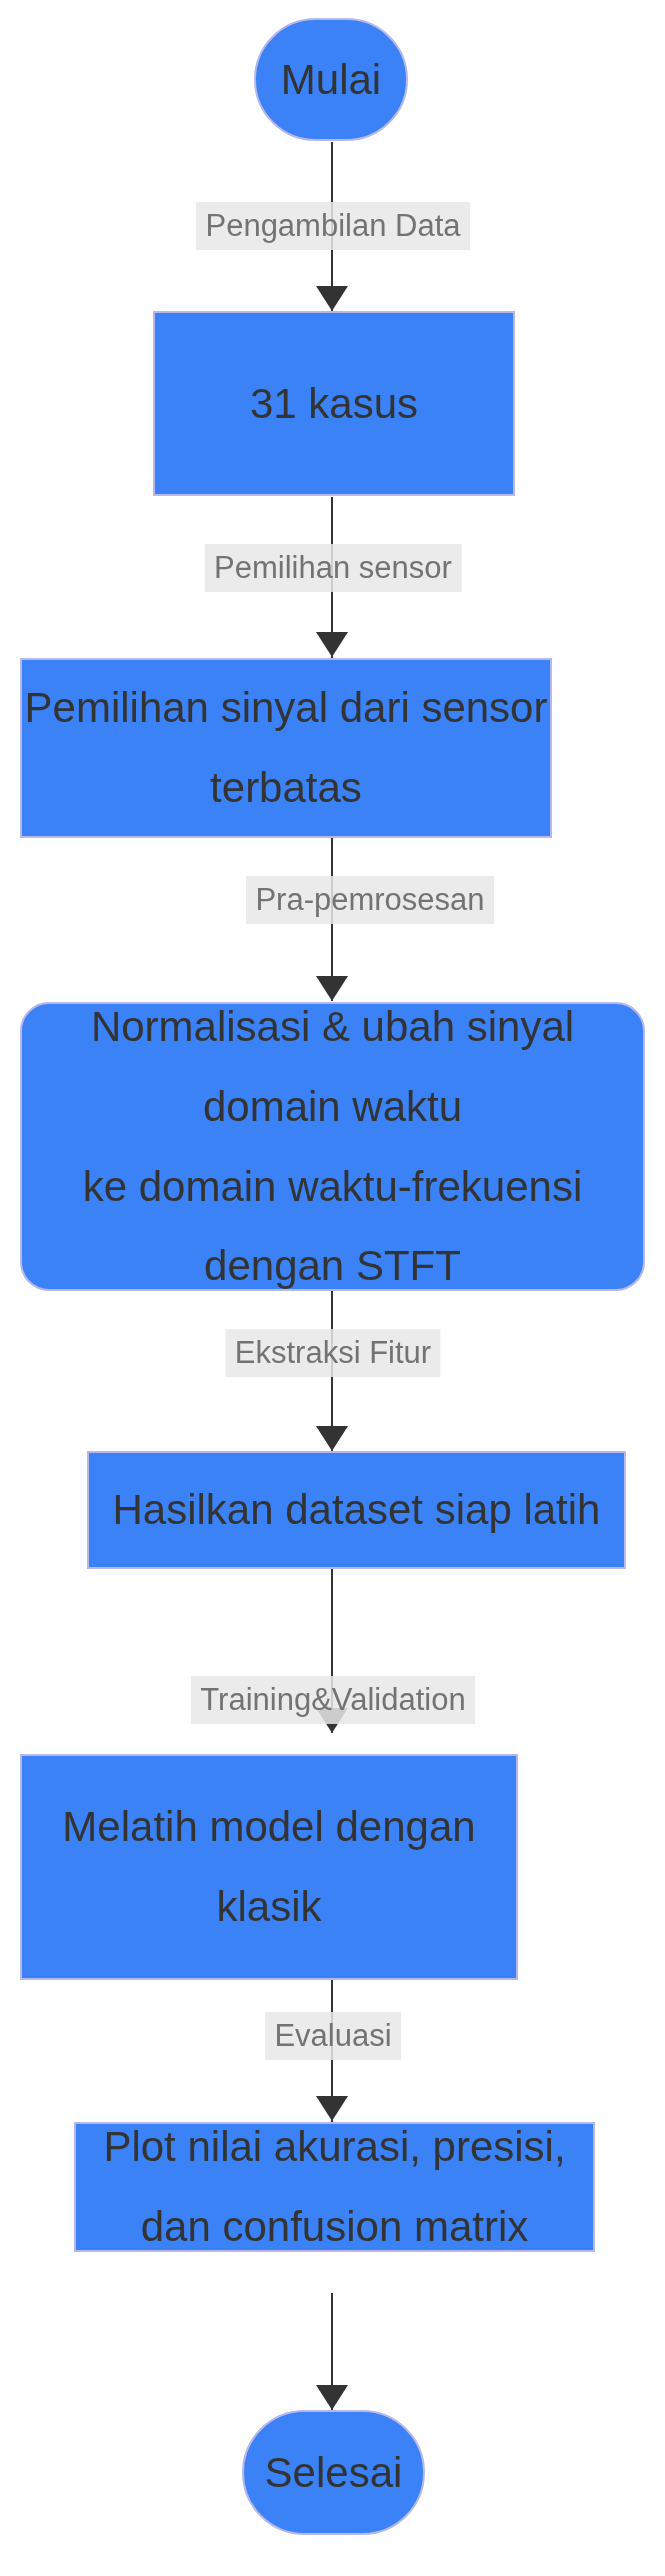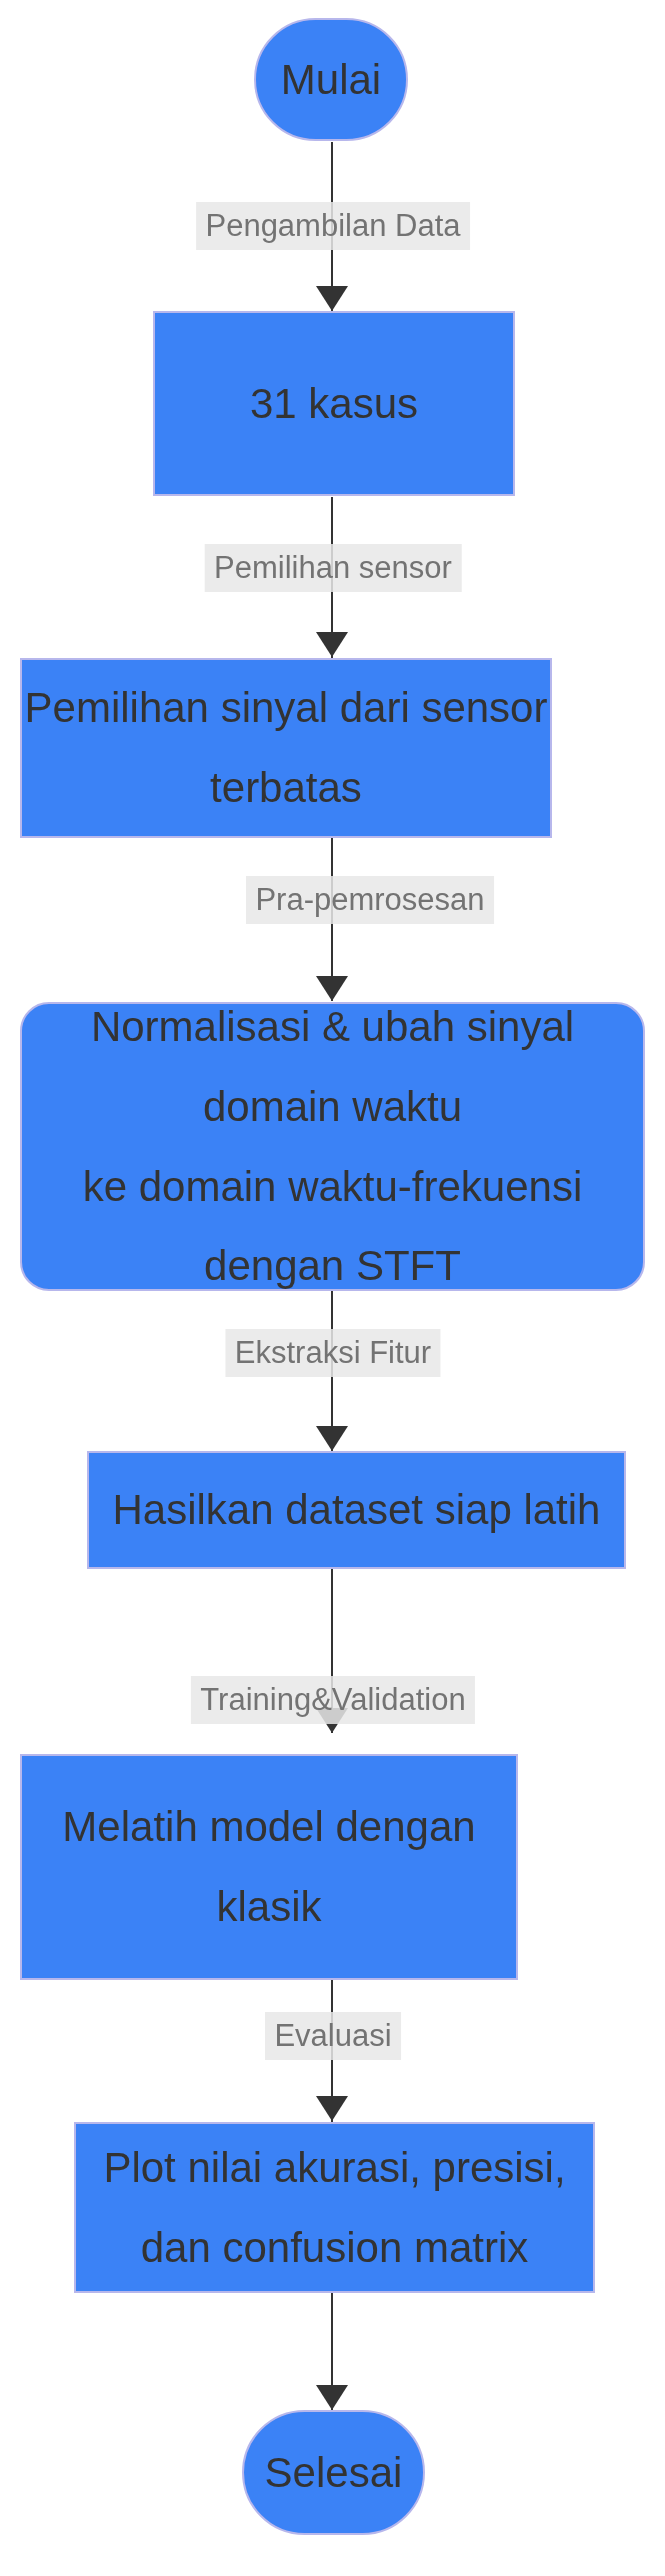--- a/index.html
+++ b/index.html
@@ -20,21 +20,21 @@
   .stadium{border-radius:64px;}
   .tline{display:block;white-space:nowrap;}
 
   
   #n-start{left:254px;top:18px;width:154px;height:123px;}
   #n-unduh{left:153px;top:311px;width:362px;height:185px;}
   #n-pemilihan{left:20px;top:658px;width:532px;height:180px;}
   #n-normalisasi{left:20px;top:1002px;width:625px;height:289px;border-radius:29px;}
   #n-hasilkan{left:63px;top:1451px;width:539px;height:118px;margin-left:24px;}
   #n-melatih{left:20px;top:1734px;width:498px;height:226px;margin-top:20px;}
-  #n-plot{left:74px;top:2122px;width:521px;height:171px;}
+  #n-plot{left:74px;top:2122px;width:521px;height:130px;}
   #n-end{left:242px;top:2410px;width:183px;height:125px;}
 
   
   .edge-line{position:absolute;left:331px;width:2px;background:#333333;z-index:1;}
   #e1{top:142px;height:170px;}
   #e2{top:497px;height:161px;}
   #e3{top:837px;height:164px;}
   #e4{top:1290px;height:161px;}
   #e5{top:1569px;height:164px;}
   #e6{top:1960px;height:162px;}

